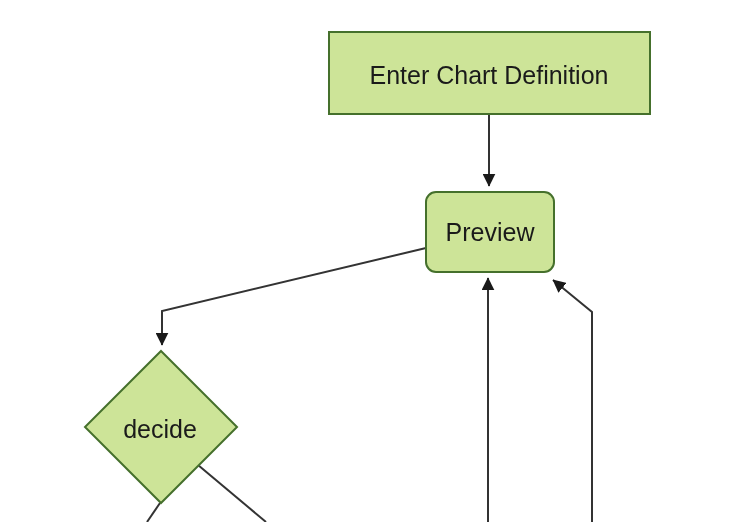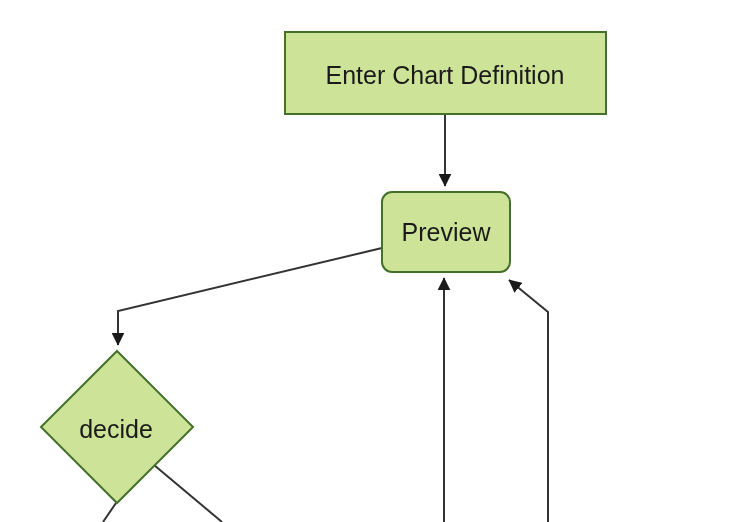--- a/index.html
+++ b/index.html
@@ -15,20 +15,21 @@
     padding: 0;
     width: 740px;
     height: 522px;
     background: var(--background);
     overflow: hidden;
   }
   .canvas-wrap {
     width: 612px;
     height: 522px;
     position: relative;
+    margin-left: 44px;
   }
   svg { display: block; }
   .edge {
     stroke: var(--edge-line);
     stroke-width: 2;
     fill: none;
   }
   .node-shape {
     fill: var(--node-fill);
     stroke: var(--node-border);

